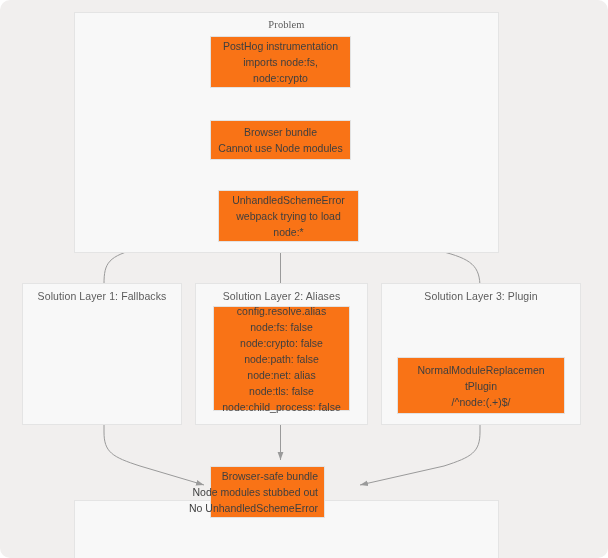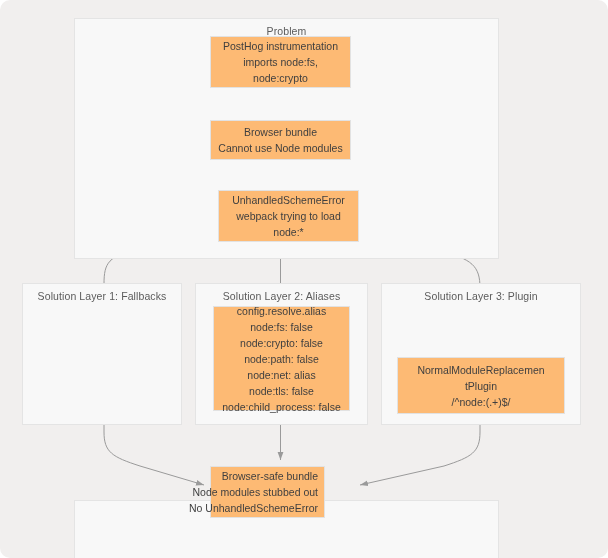--- a/index.html
+++ b/index.html
@@ -43,39 +43,39 @@
     left: 0;
     right: 0;
     text-align: center;
     font-size: 10.5px;
     color: #5b5b5b;
     letter-spacing: 0.1px;
     white-space: nowrap;
   }
   .node {
     position: absolute;
-    background: #fdba74;
+    background: #f97316;
     border: 1px solid #e2e2e2;
     box-sizing: border-box;
     display: flex;
     flex-direction: column;
     align-items: center;
     justify-content: center;
     font-size: 10.5px;
     color: #3f3f3f;
     line-height: 16px;
     text-align: center;
     padding: 4px 6px;
   }
   .node .ln {
     display: block;
     white-space: nowrap;
   }
   
-  #cluster-problem   { left: 74px;  top: 18px;  width: 425px; height: 241px; }
+  #cluster-problem   { left: 74px;  top: 12px;  width: 425px; height: 241px; font-family: Liberation Serif, serif; }
   #cluster-sol1      { left: 22px;  top: 283px; width: 160px; height: 142px; }
   #cluster-sol2      { left: 195px; top: 283px; width: 173px; height: 142px; }
   #cluster-sol3      { left: 381px; top: 283px; width: 200px; height: 142px; }
   #cluster-result    { left: 74px;  top: 452px; width: 425px; height: 82px; margin-top: 48px; }
   
   #node-posthog      { left: 210px; top: 36px;  width: 141px; height: 52px; }
   #node-browser      { left: 210px; top: 120px; width: 141px; height: 40px; }
   #node-error        { left: 210px; top: 190px; width: 141px; height: 52px; margin-left: 8px; }
   #node-fallbacks    { left: 44px;  top: 306px; width: 120px; height: 105px; }
   #node-aliases      { left: 213px; top: 306px; width: 137px; height: 105px; }

